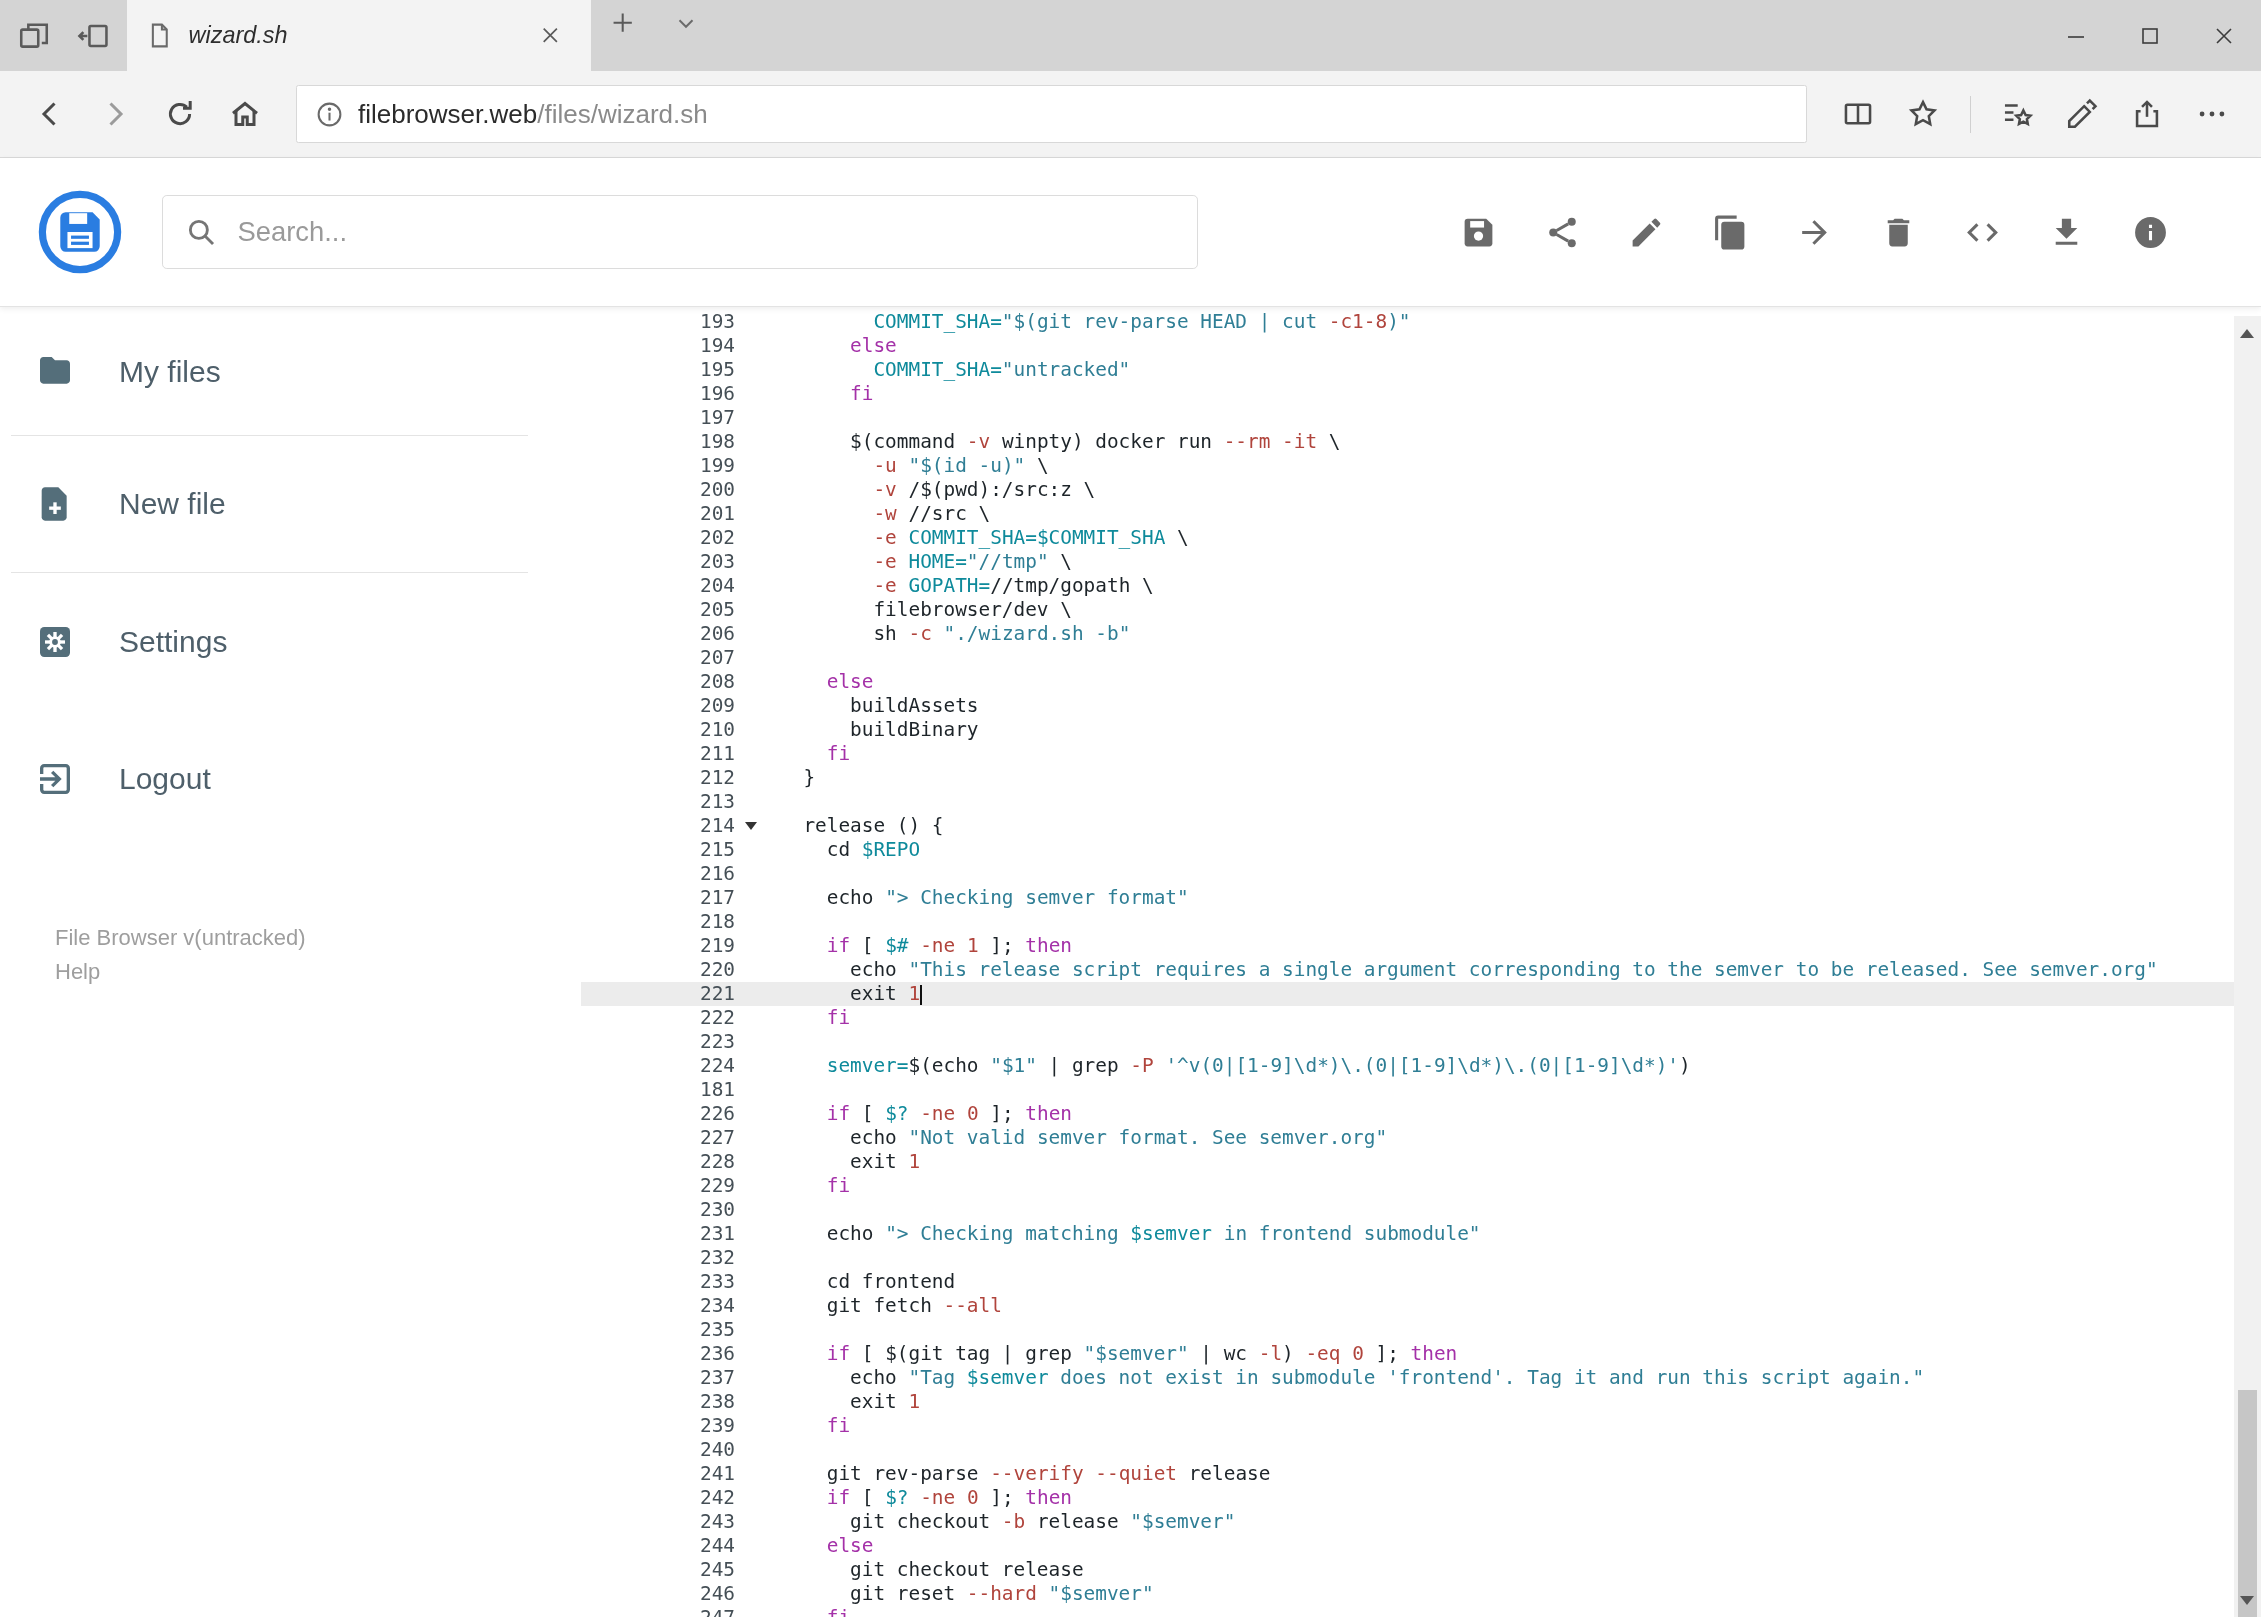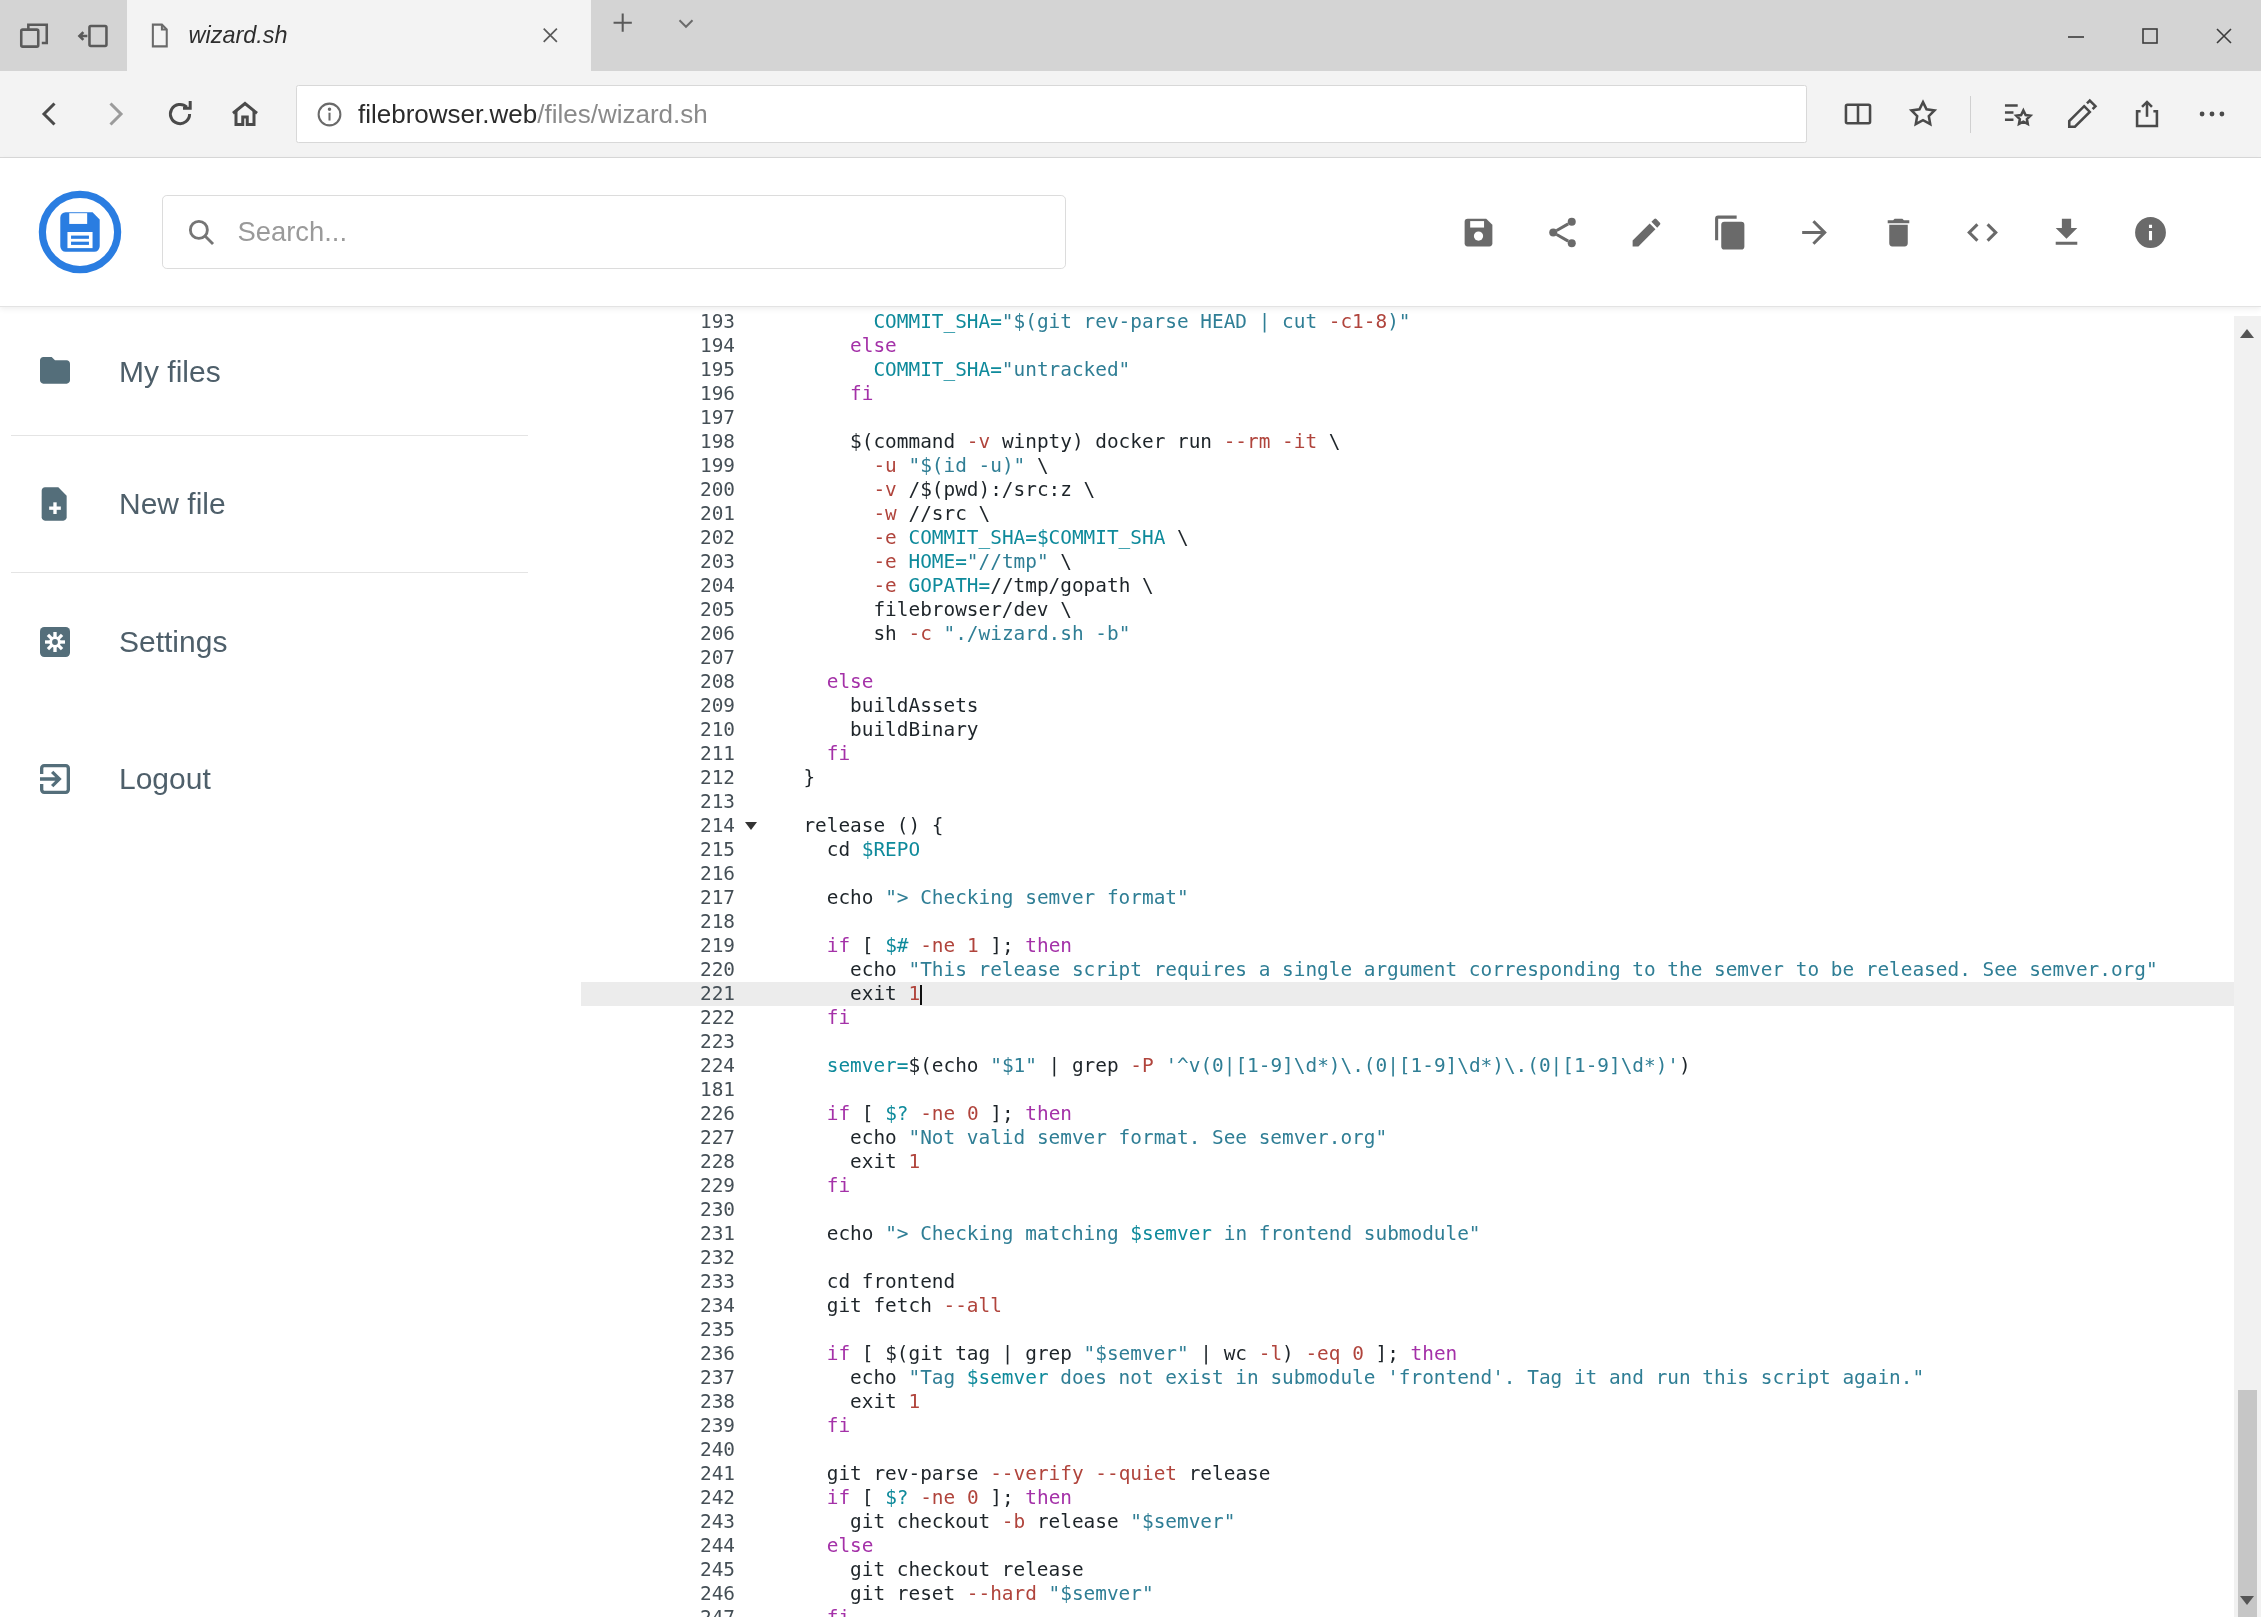--- a/index.html
+++ b/index.html
@@ -28,21 +28,21 @@
   .url-host { color:#2b2b2b; }
   .url-path { color:#8a8a8a; }
   .bar-divider { width:0.8px; height:37px; background:#d0d0d0; margin:0 9.7px; }
 
   
   .page { position:relative; height:1459px; }
   .appheader { height:149px; background:#fff; display:flex; align-items:center;
                padding:0 37px; border-bottom:0.8px solid #e3e3e3;
                box-shadow:0 2.4px 5.7px rgba(0,0,0,0.07); position:relative; z-index:2; }
   .logo { width:86px; height:86px; margin-right:39px; }
-  .searchbox { width:904px; height:74px; background:#fff; border:1.6px solid #dcdcdc; border-radius:4.8px;
+  .searchbox { width:1036px; height:74px; background:#fff; border:1.6px solid #dcdcdc; border-radius:4.8px;
                display:flex; align-items:center; padding:0 21px; gap:19.4px; }
   .searchbox input { border:none; outline:none; background:transparent; flex:1;
                      font-size:27.4px; color:#333; font-family:"Liberation Sans",sans-serif; }
   .searchbox input::placeholder { color:#9a9a9a; }
   .toolbar { margin-left:auto; display:flex; gap:40px; padding-right:52px; align-items:center; }
   .tool-btn { width:44px; height:44px; display:flex; align-items:center; justify-content:center; color:#6a6a6a; }
 
   
   .content { display:flex; height:1310px; background:#fff; }
   .sidebar { width:581px; flex:none; padding-top:1.6px; }
@@ -345,20 +345,24 @@
         <div class="side-item">
           <span>
             <svg width="40" height="40" viewBox="0 0 48 48">
                 <rect x="8" y="8" width="32" height="32" rx="3" fill="none" stroke="#546e7a" stroke-width="4"></rect>
                 <rect x="4" y="18" width="9" height="12" fill="#fff"></rect>
                 <path d="M22 14l-2.8 2.8L24.4 22H6v4h18.4l-5.2 5.2L22 34l10-10z" fill="#546e7a"></path>
               </svg>
           </span>
           <span>Logout</span>
         </div>
+        <div class="side-footer">
+          <div>File Browser v(untracked)</div>
+          <a class="help" href="#">Help</a>
+        </div>
       </aside>
 
       <div class="editor" id="code-lines">
           <div class="code-row">
             <div class="gutter-cell">193</div>
             <div class="code-cell"><span class="tk-p">      </span><span class="tk-v">COMMIT_SHA=</span><span class="tk-s">"$(git rev-parse HEAD | cut </span><span class="tk-f">-c1-8</span><span class="tk-s">)"</span></div>
           </div>
           <div class="code-row">
             <div class="gutter-cell">194</div>
             <div class="code-cell"><span class="tk-p">    </span><span class="tk-k">else</span></div>

